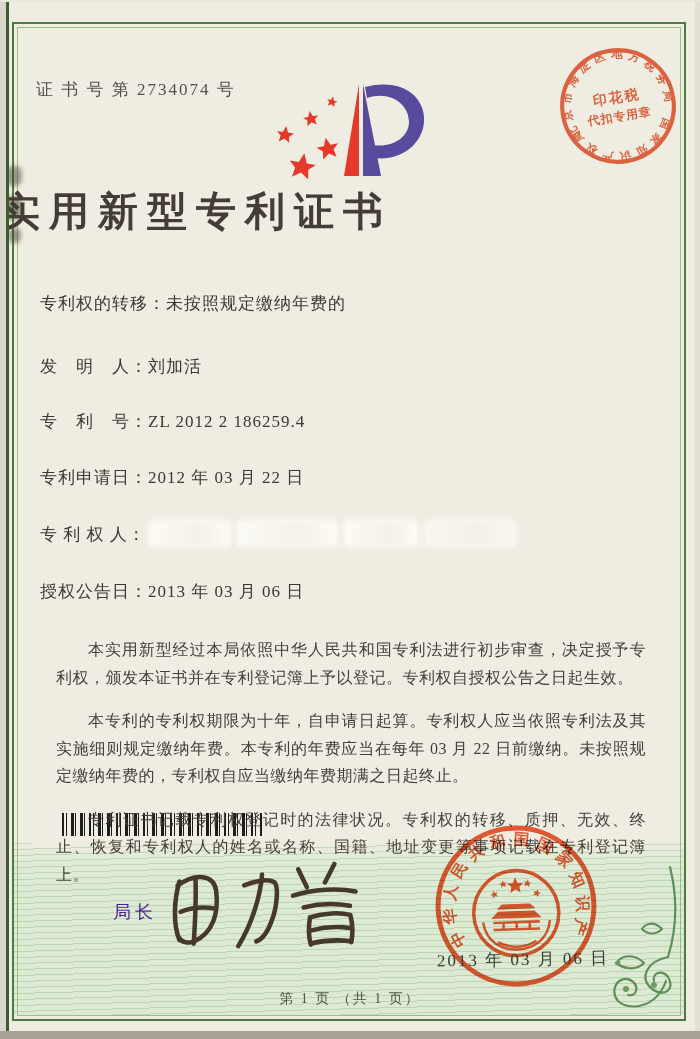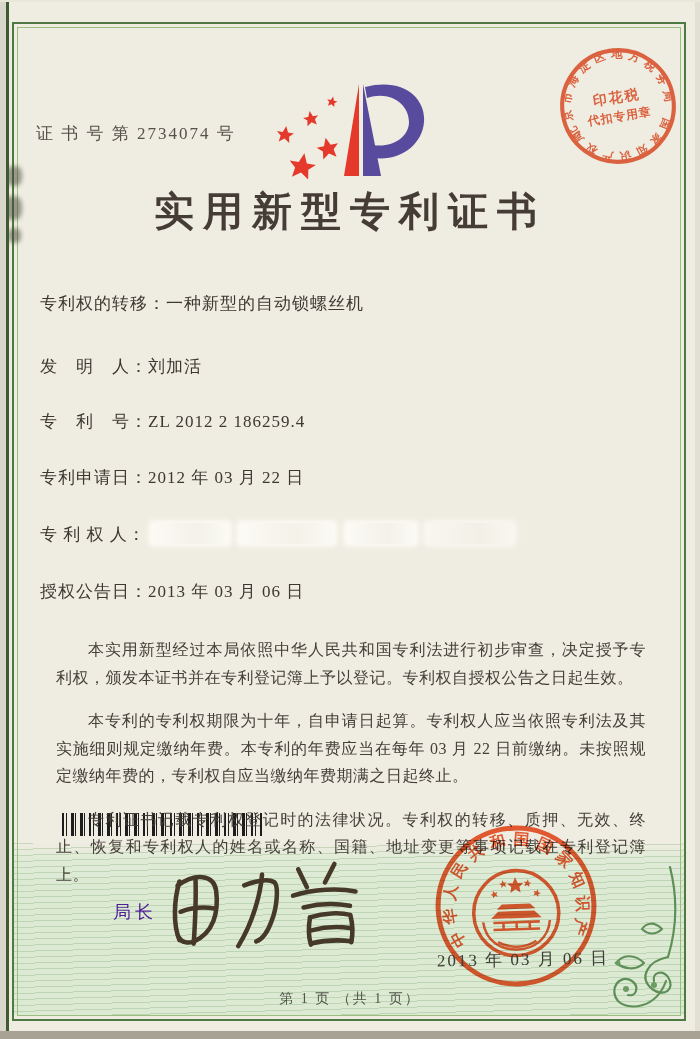--- a/index.html
+++ b/index.html
@@ -25,25 +25,25 @@
     border:1px solid #9cbd80;z-index:2;pointer-events:none;}
 
   
   .green-band{position:absolute;left:14px;right:16px;top:843px;bottom:24px;z-index:1;
     background:
       repeating-linear-gradient(178.5deg, rgba(140,178,128,.38) 0 1px, rgba(0,0,0,0) 1px 6px),
       linear-gradient(180deg, rgba(221,235,213,0) 0, rgba(221,235,213,.85) 16px, #dcead4 40px);}
 
   
   .cert-number{position:absolute;left:36px;top:78px;font-size:17px;letter-spacing:2px;
-    color:#56504a;z-index:5;margin-top:44px;}
+    color:#56504a;z-index:5;}
   .tax-stamp{position:absolute;left:556px;top:44px;width:124px;height:124px;z-index:5;
     transform:rotate(-9deg);opacity:.88;mix-blend-mode:multiply;}
   .logo{position:absolute;left:268px;top:78px;width:170px;height:108px;z-index:5;}
-  .title{position:absolute;left:0;right:0;top:184px;text-align:center;font-size:40px;
+  .title{position:absolute;left:0;right:0;top:184px;text-align:left;font-size:40px;
     font-weight:bold;letter-spacing:9px;color:#453c35;z-index:5;}
 
   
   .field{position:absolute;left:40px;right:36px;font-size:17px;color:#3e3831;
     letter-spacing:1px;z-index:5;white-space:nowrap;}
   .f0{top:292px}.f1{top:355px}.f2{top:410px}.f3{top:466px}.f4{top:523px}.f5{top:580px}
   .redaction{display:inline-block;vertical-align:-4px;height:21px;border-radius:2px;
     background:linear-gradient(90deg,#fbfaf4,#f3f1e8 60%,#fbfaf4);
     box-shadow:0 0 5px 3px rgba(252,250,244,.95);margin-right:5px;}
   .r1{width:78px}.r2{width:96px}.r3{width:70px}.r4{width:88px;opacity:.8}
@@ -137,21 +137,21 @@
       <path d="M91,6 L76,98 L91,98 Z"></path>
     </g>
     <g fill="#584a9c">
       <path d="M95,6 L113,98 L95,98 Z"></path>
       <path d="M97,9 C135,-1 158,20 156,44 C154,70 126,87 97,78 L100,66 C122,72 141,60 141,44 C141,26 122,12 99,20 Z"></path>
     </g>
   </svg>
 
   <div class="title">实用新型专利证书</div>
 
-  <div class="field f0"><span>专利权的转移：</span><span>一种新型的自动锁螺丝机</span></div>
+  <div class="field f0"><span>专利权的转移：</span><span>未按照规定缴纳年费的</span></div>
   <div class="field f1"><span>发　明　人：</span><span>刘加活</span></div>
   <div class="field f2"><span>专　利　号：</span><span>ZL 2012 2 186259.4</span></div>
   <div class="field f3"><span>专利申请日：</span><span>2012 年 03 月 22 日</span></div>
   <div class="field f4">
     <span>专 利 权 人：</span>
     <span class="redaction r1"></span>
     <span class="redaction r2"></span>
     <span class="redaction r3"></span>
     <span class="redaction r4"></span>
   </div>

